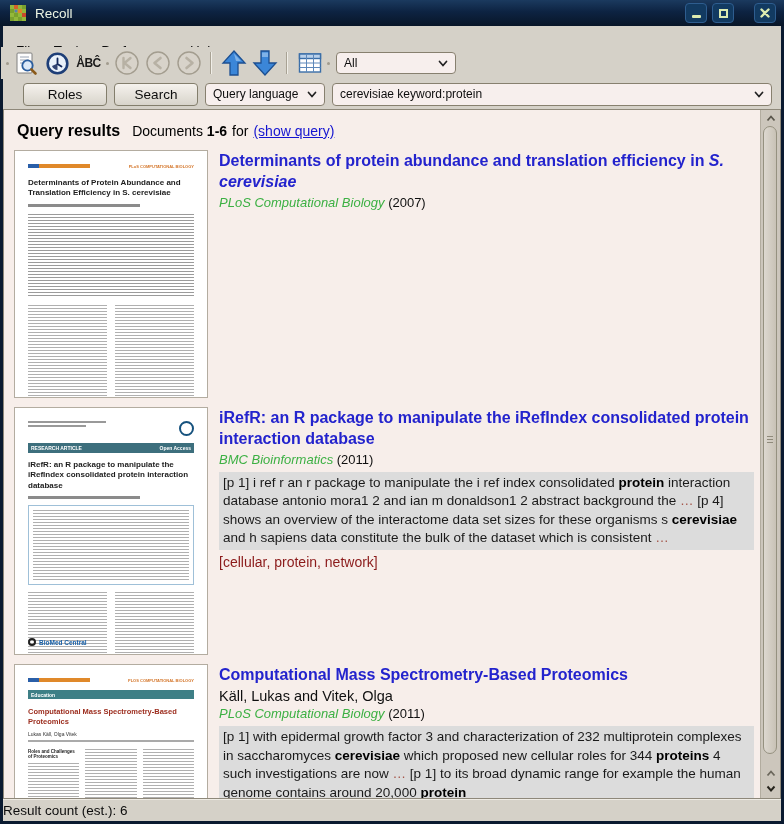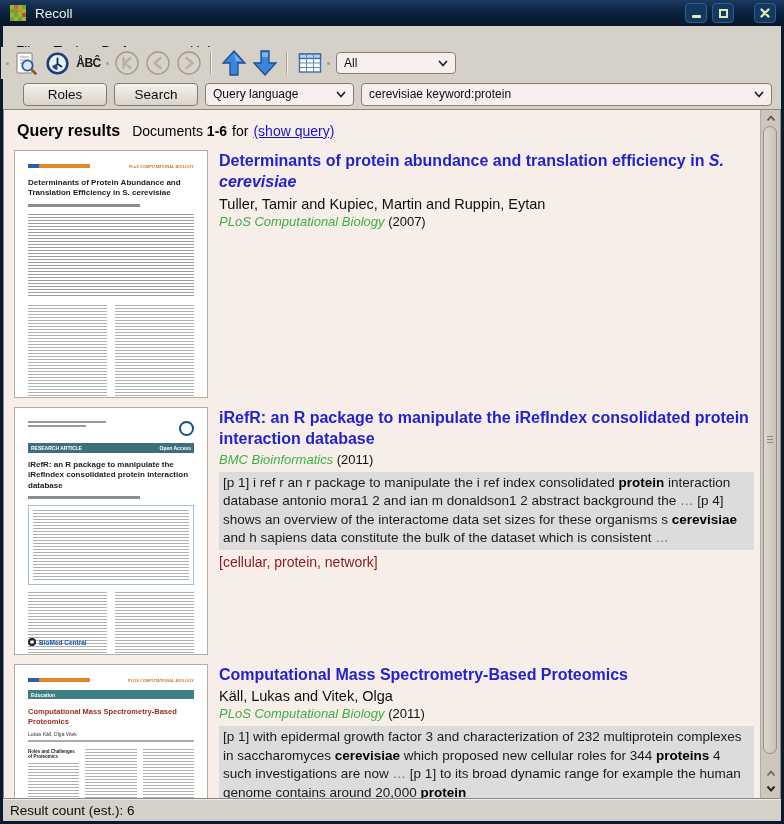--- a/index.html
+++ b/index.html
@@ -36,21 +36,21 @@
     display:flex; align-items:center; padding:4px 7px; font-size:12px; color:#0d0d0d; }
   .combo .chev { margin-left:auto; flex:none; }
   .cat-combo { width:120px; margin-left:4px; }
 
   
   .searchrow { position:absolute; top:79px; left:3px; right:3px; height:30px;
     background:#d5d1c8; display:flex; align-items:center; padding:0 9px 0 20px; gap:7px; }
   .push-btn { width:84px; height:23px; background:linear-gradient(#f5f2ed, #d8d4cb);
     border:1px solid #837e6c; border-radius:4px; font-size:13.5px; color:#0d0d0d;
     display:flex; align-items:center; justify-content:center; flex:none; }
-  .mode-combo { width:149px; height:23px; flex:none; }
+  .mode-combo { width:120px; height:23px; flex:none; }
   .query-combo { flex:1; height:23px; }
 
   
   .results-frame { position:absolute; top:109px; left:3px; right:3px; bottom:25px;
     border:1px solid #8e887a; background:#f7eeea; display:flex; }
   .results-content { flex:1; min-width:0; overflow:hidden; padding:8px 5px 0 8px; }
   .results-hdr { display:flex; align-items:baseline; padding:4px 2px 10px 5px; }
   .qr-title { font-size:16px; font-weight:bold; color:#000; margin-right:12px; }
   .qr-docs { font-size:14px; color:#000; }
   .qr-range { font-weight:bold; }
@@ -81,21 +81,21 @@
   .sb-b-down { bottom:3px; }
   .sb-thumb { position:absolute; top:16px; left:2px; right:3px; height:628px;
     background:linear-gradient(to right, #ddd8d0, #c8c2b6);
     border:1px solid #959180; border-radius:8px; }
   .sb-grip { position:absolute; top:50%; left:3px; right:3px; height:8px; margin-top:-4px;
     background:repeating-linear-gradient(#8f8a7b 0 1px, transparent 1px 3px); }
 
   
   .statusbar { position:absolute; bottom:3px; left:3px; right:3px; height:22px;
     background:#d5d1c8; border-top:1px solid #efece5; display:flex; align-items:center;
-    padding-left:7px; font-size:13.5px; color:#0d0d0d; }
+    padding-left:0; font-size:13.5px; color:#0d0d0d; }
 
   
   .t-pad { position:absolute; inset:13px 13px 6px 13px; }
   .stripes { background:repeating-linear-gradient(#9b9b9b 0 1px, transparent 1px 3px); }
   .stripes-lt { background:repeating-linear-gradient(#b0b0b0 0 1px, transparent 1px 3px); }
   .t-hdr { display:flex; justify-content:space-between; align-items:flex-start; }
   .t-hdr-strip { width:62px; height:4px; background:linear-gradient(90deg,#2a5fa8 0 11px, #e0892a 11px 100%); }
   .t-hdr-right { font-size:4px; font-weight:bold; color:#d4762a; white-space:nowrap; }
   .t1-title { margin-top:9px; font-size:8px; font-weight:600; color:#1c1c1c; line-height:1.3; }
   .t-author-strip { margin-top:5px; width:112px; height:3px; background:#8b8b8b; }
@@ -286,21 +286,20 @@
             <div class="t-author-strip"></div>
             <div class="t1-abstract stripes"></div>
             <div class="t-cols">
               <div class="t-col stripes-lt"></div>
               <div class="t-col stripes-lt"></div>
             </div>
           </div>
         </div>
         <div class="result-text">
           <div class="r-title"><span>Determinants of protein abundance and translation efficiency in </span><span class="seg-italic">S. cerevisiae</span></div>
-          <div class="r-authors">Tuller, Tamir and Kupiec, Martin and Ruppin, Eytan</div>
           <div class="r-journal-row">
             <span class="r-journal">PLoS Computational Biology</span>
             <span class="r-year">(2007)</span>
           </div>
         </div>
       </div>
 
       <div class="result-row">
         <div class="thumb">
           <div class="t-pad">

